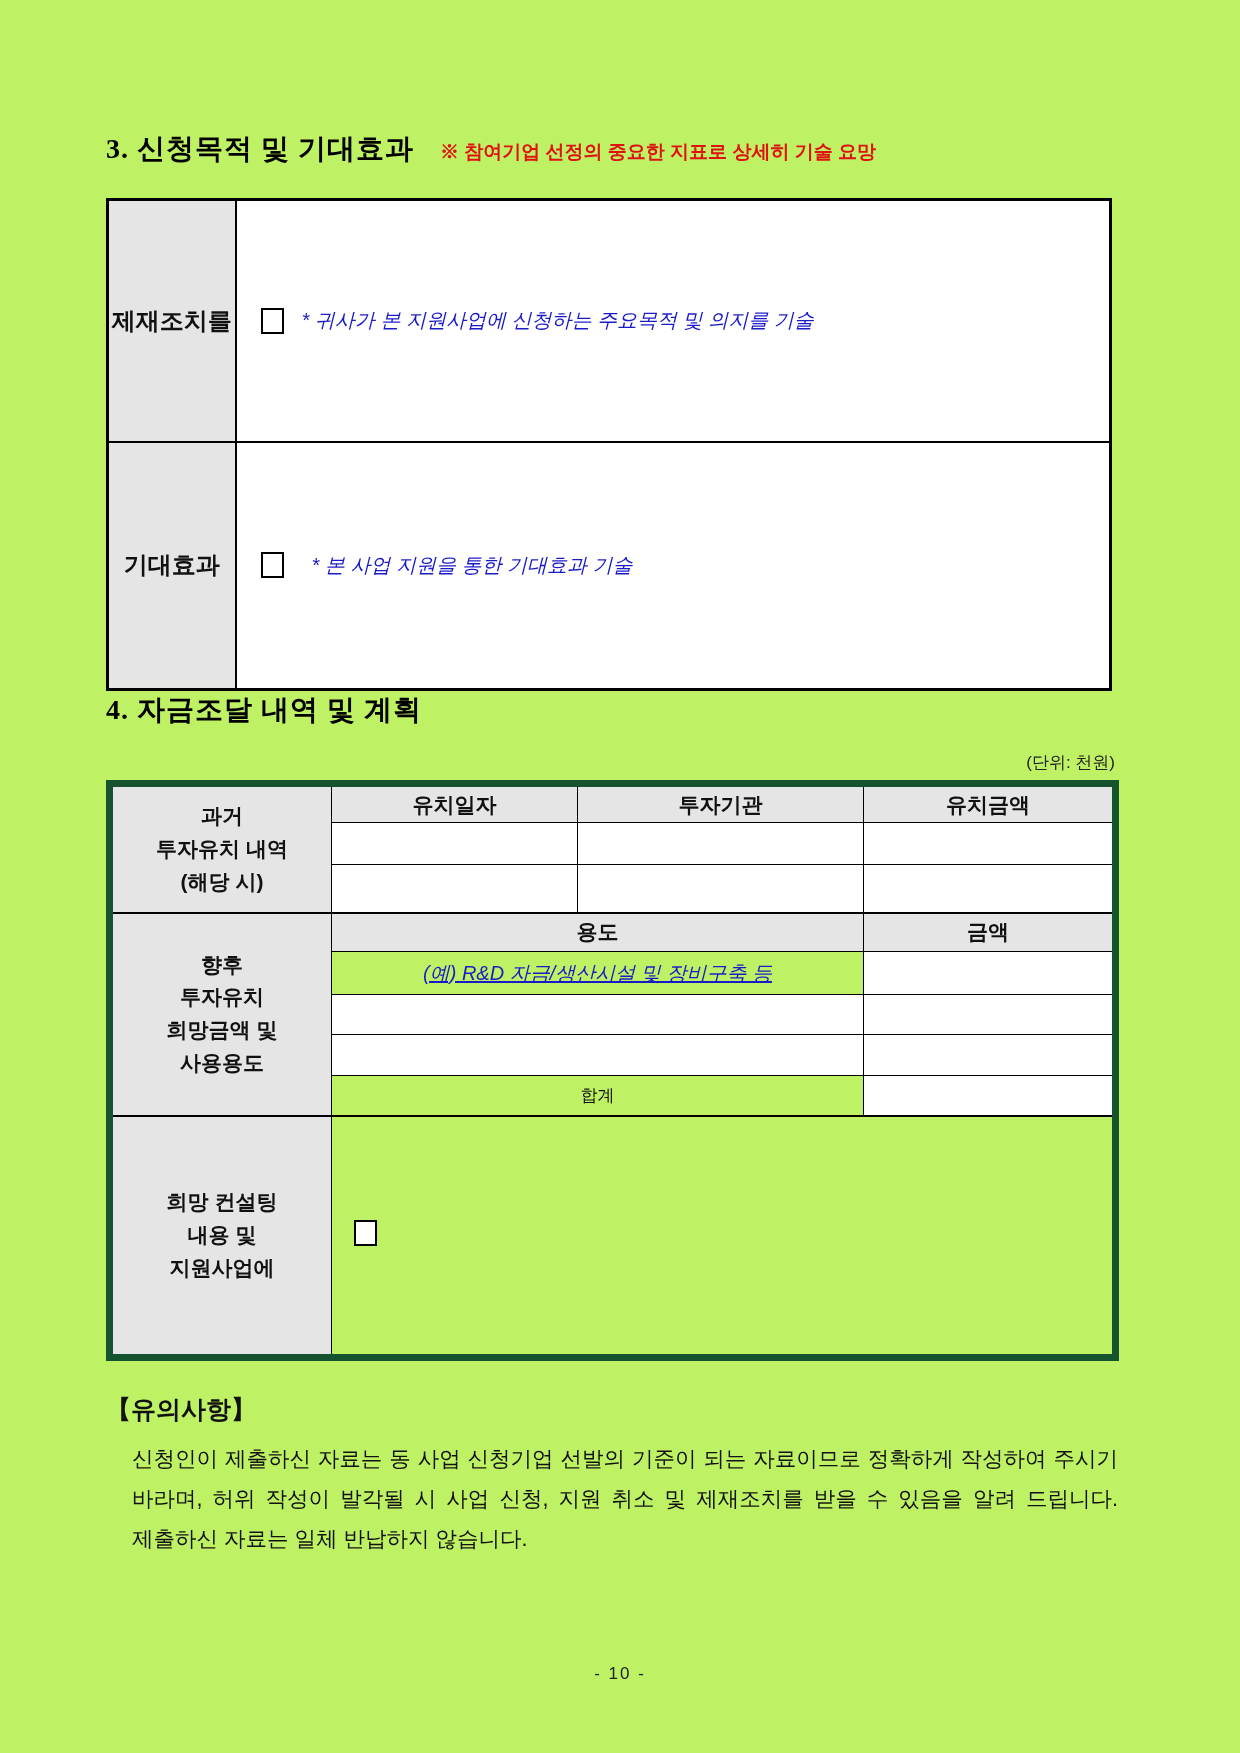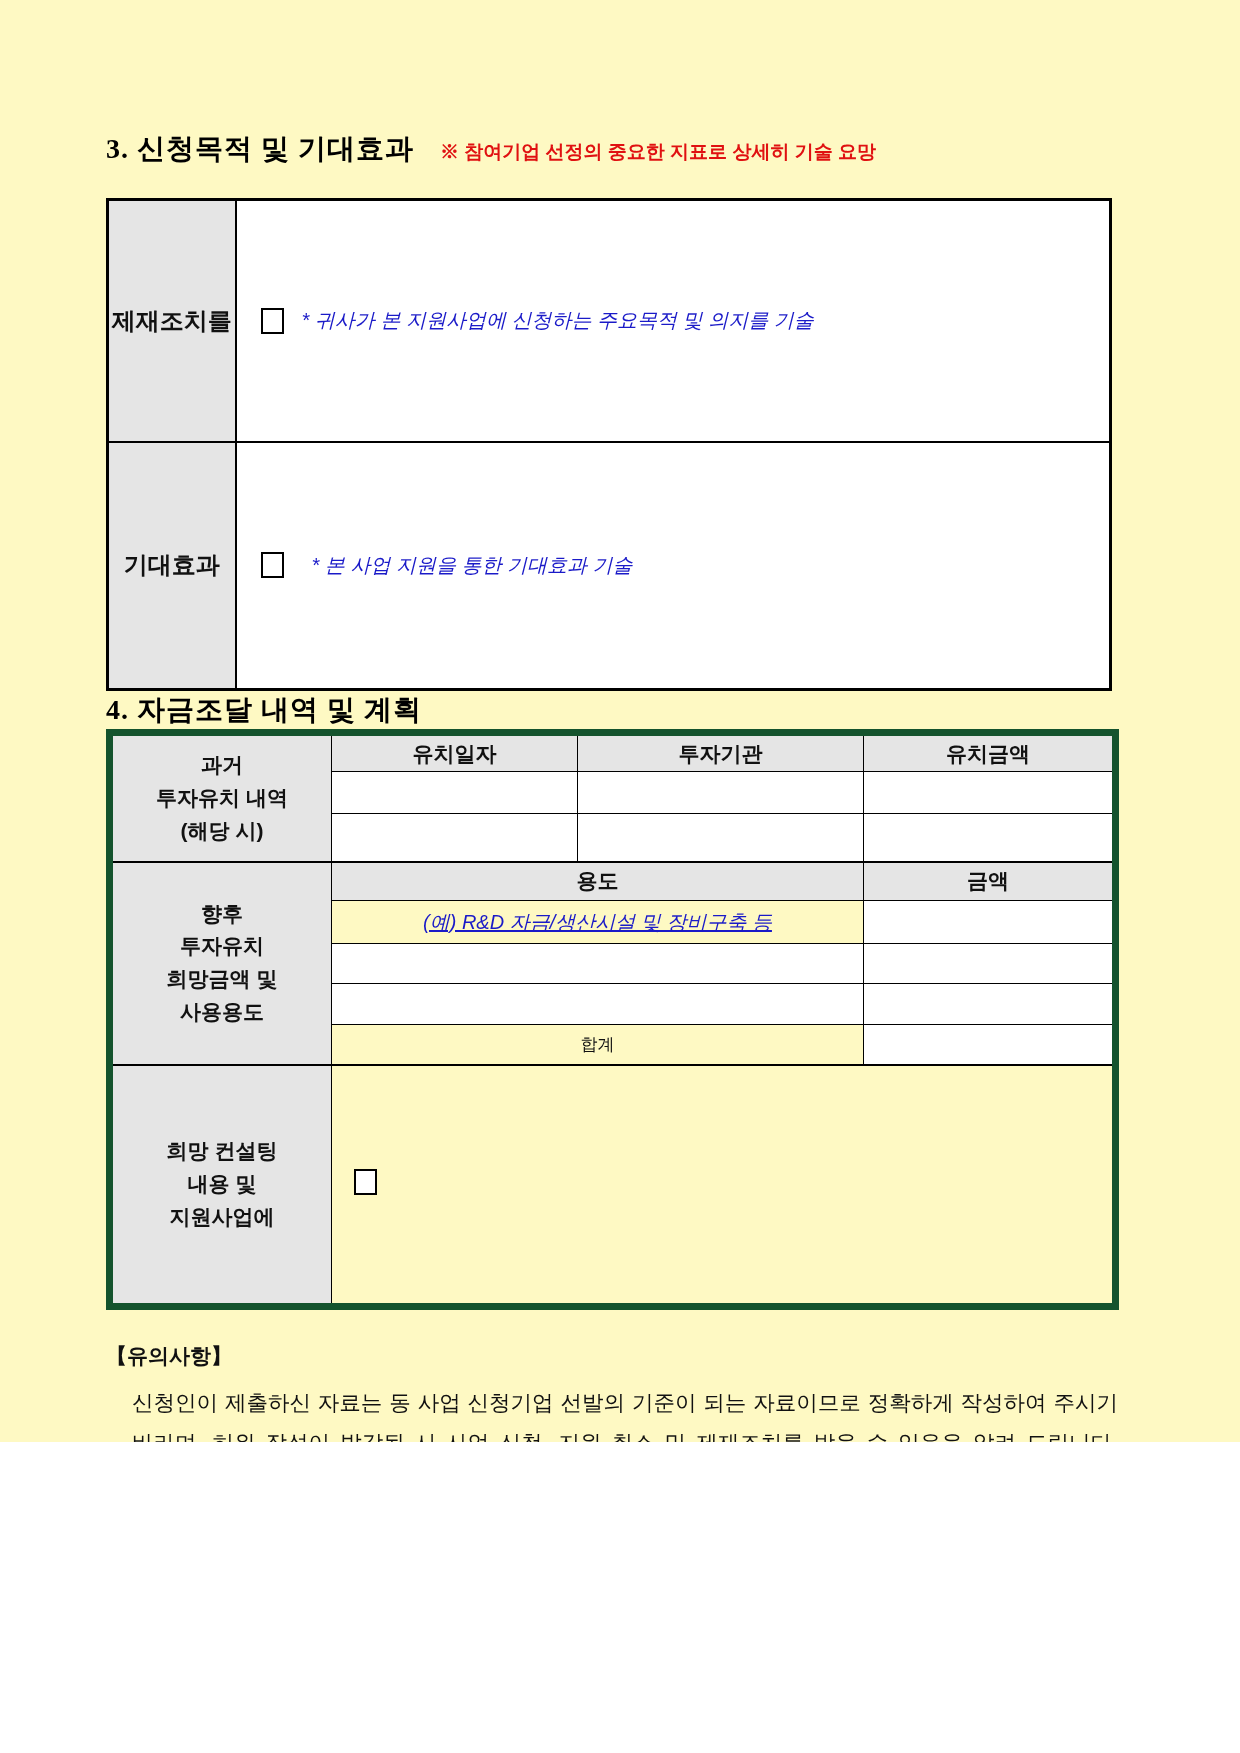--- a/index.html
+++ b/index.html
@@ -1,21 +1,21 @@
 <!DOCTYPE html>
 <html><head>
 <meta charset="utf-8">
 <style>
   * { margin: 0; padding: 0; box-sizing: border-box; }
   html, body { background: #ffffff; }
   .page {
     position: relative;
     width: 1240px;
-    height: 1442px;
-    background: #fef9c3;
+    height: 1753px;
+    background: #bef264;
     color: #111;
     font-family: "Liberation Sans", sans-serif;
     padding: 130px 125px 0 106px;
     overflow: hidden;
   }
   
   .sec-heading-row {
     display: flex;
     align-items: baseline;
     gap: 26px;
@@ -108,21 +108,21 @@
   .t2 tr.re1 td { height: 42px; }
   .t2 tr.re2 td { height: 48px; }
   .t2 tr.rex td { height: 43px; text-decoration: underline; }
   .t2 tr.rf1 td { height: 40px; }
   .t2 tr.rf2 td { height: 41px; }
   .t2 tr.rtot td { height: 40px; }
   .t2 tr.rcons td { height: 242px; }
   .consult-cell { padding-left: 22px; }
   
   .notice { margin-top: 32px; }
-  .notice-title { font-size: 21px; font-weight: bold; letter-spacing: 0px; }
+  .notice-title { font-size: 25px; font-weight: bold; letter-spacing: 0px; }
   .notice-body {
     margin-top: 14px;
     margin-left: 26px;
     width: 986px;
     font-size: 21.5px;
     line-height: 1.85;
     text-align: justify;
     word-break: keep-all;
     letter-spacing: 0px;
   }
@@ -166,20 +166,21 @@
           <span class="checkbox"></span>
           <span class="hint">* 본 사업 지원을 통한 기대효과 기술</span>
         </div>
       </td>
     </tr>
   </tbody>
     </table>
 
   <div class="sec4">
     <h2 class="doc-heading">4. 자금조달 내역 및 계획</h2>
+    <div class="unit-note">(단위: 천원)</div>
   </div>
 
   <table class="t2">
     <colgroup>
       <col style="width:222px">
       <col style="width:246px">
       <col style="width:286px">
       <col style="width:252px">
     </colgroup>
     <tbody>

